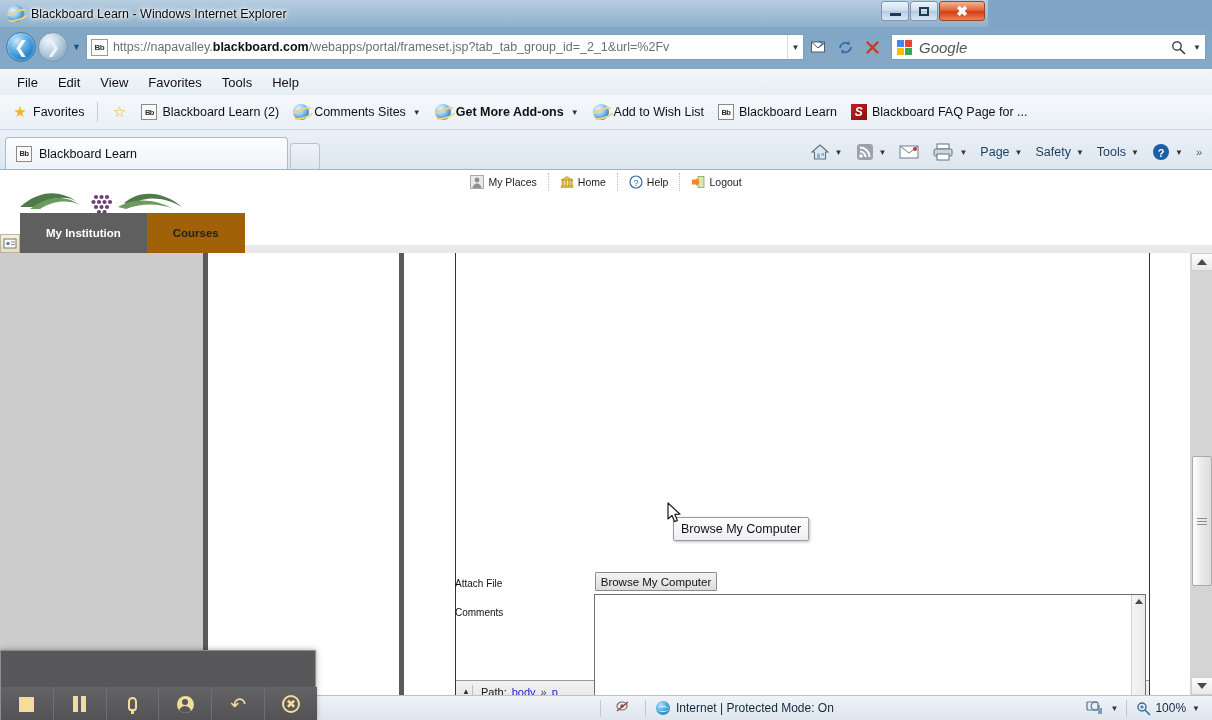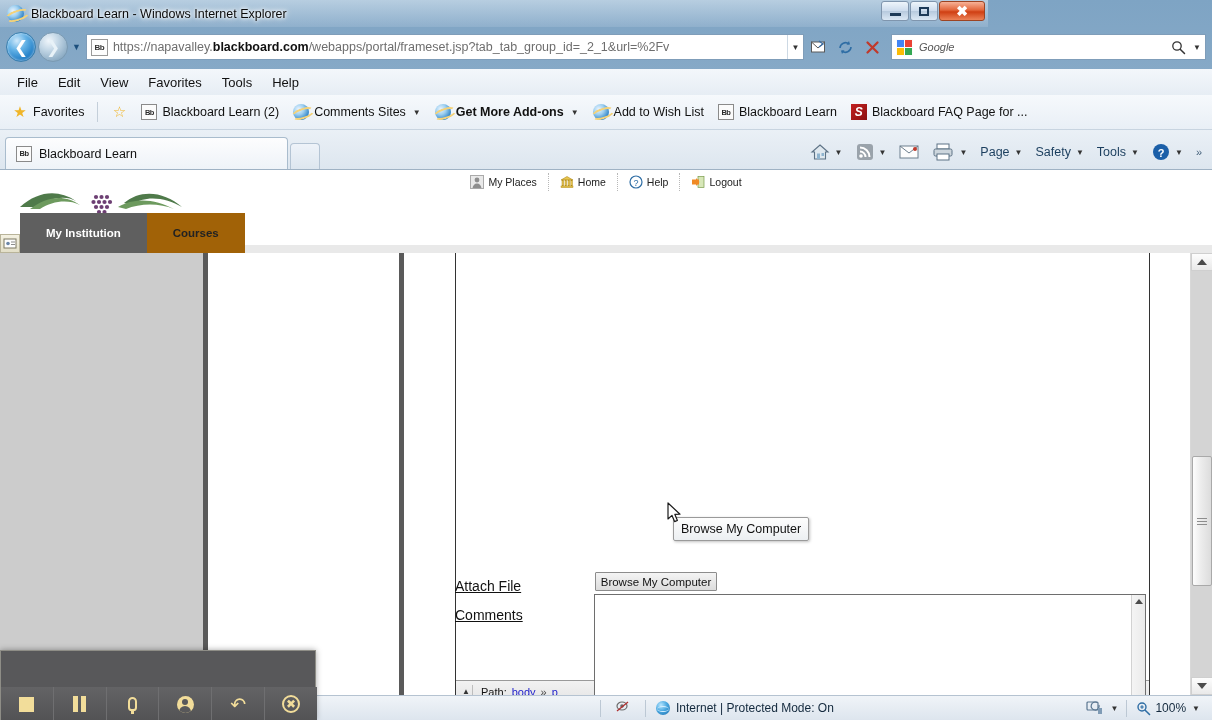--- a/index.html
+++ b/index.html
@@ -103,21 +103,21 @@
     margin-left: 2px;
   }
   .navicon svg { display: block; }
   #searchwrap {
     width: 315px; height: 26px; background: #fff; border: 1px solid #7f9db9;
     display: flex; align-items: center; margin-left: 6px; margin-right: 6px; flex: none;
   }
   #search-icon {
     width: 17px; height: 17px; margin: 0 6px 0 4px; flex: none; position: relative;
   }
-  #search-text { flex: 1; font-size: 11px; color: #555; font-style: italic; }
+  #search-text { flex: 1; font-size: 15px; color: #555; font-style: italic; }
   #search-go { width: 22px; display:flex; align-items:center; justify-content:center; }
   #search-drop { width: 16px; font-size: 8px; color: #333; text-align: center; }
 
   
   #menubar {
     position: absolute; left: 0; top: 69px; width: 1212px; height: 26px;
     background: linear-gradient(180deg,#f3f7fb,#e6edf4);
     display: flex; align-items: center; padding-left: 8px; gap: 2px;
   }
   .menuitem {
@@ -264,21 +264,21 @@
   #path-collapse {
     width: 13px; height: 13px; font-size: 8px; color: #333;
     display: flex; align-items: center; justify-content: center;
     border-right: 1px solid #bdbdbd; margin-right: 3px;
   }
   #path-bar a { color: #2222cc; text-decoration: underline; cursor: pointer; }
   #path-sep { color: #444; }
 
   
   .form-label {
-    position: absolute; font-size: 14px; color: #111; text-decoration: underline;
+    position: absolute; font-size: 10px; color: #111;
   }
   #attach-label { left: 51px; top: 325px; }
   #comments-label { left: 51px; top: 354px; }
   #browse-btn {
     position: absolute; left: 191px; top: 319px; width: 122px; height: 19px;
     background: linear-gradient(180deg,#f4f4f4,#dcdcdc);
     border: 1px solid #8c8c8c; border-radius: 1px;
     font-size: 11.5px; color: #111; display: flex; align-items: center;
     justify-content: center; cursor: pointer;
   }

